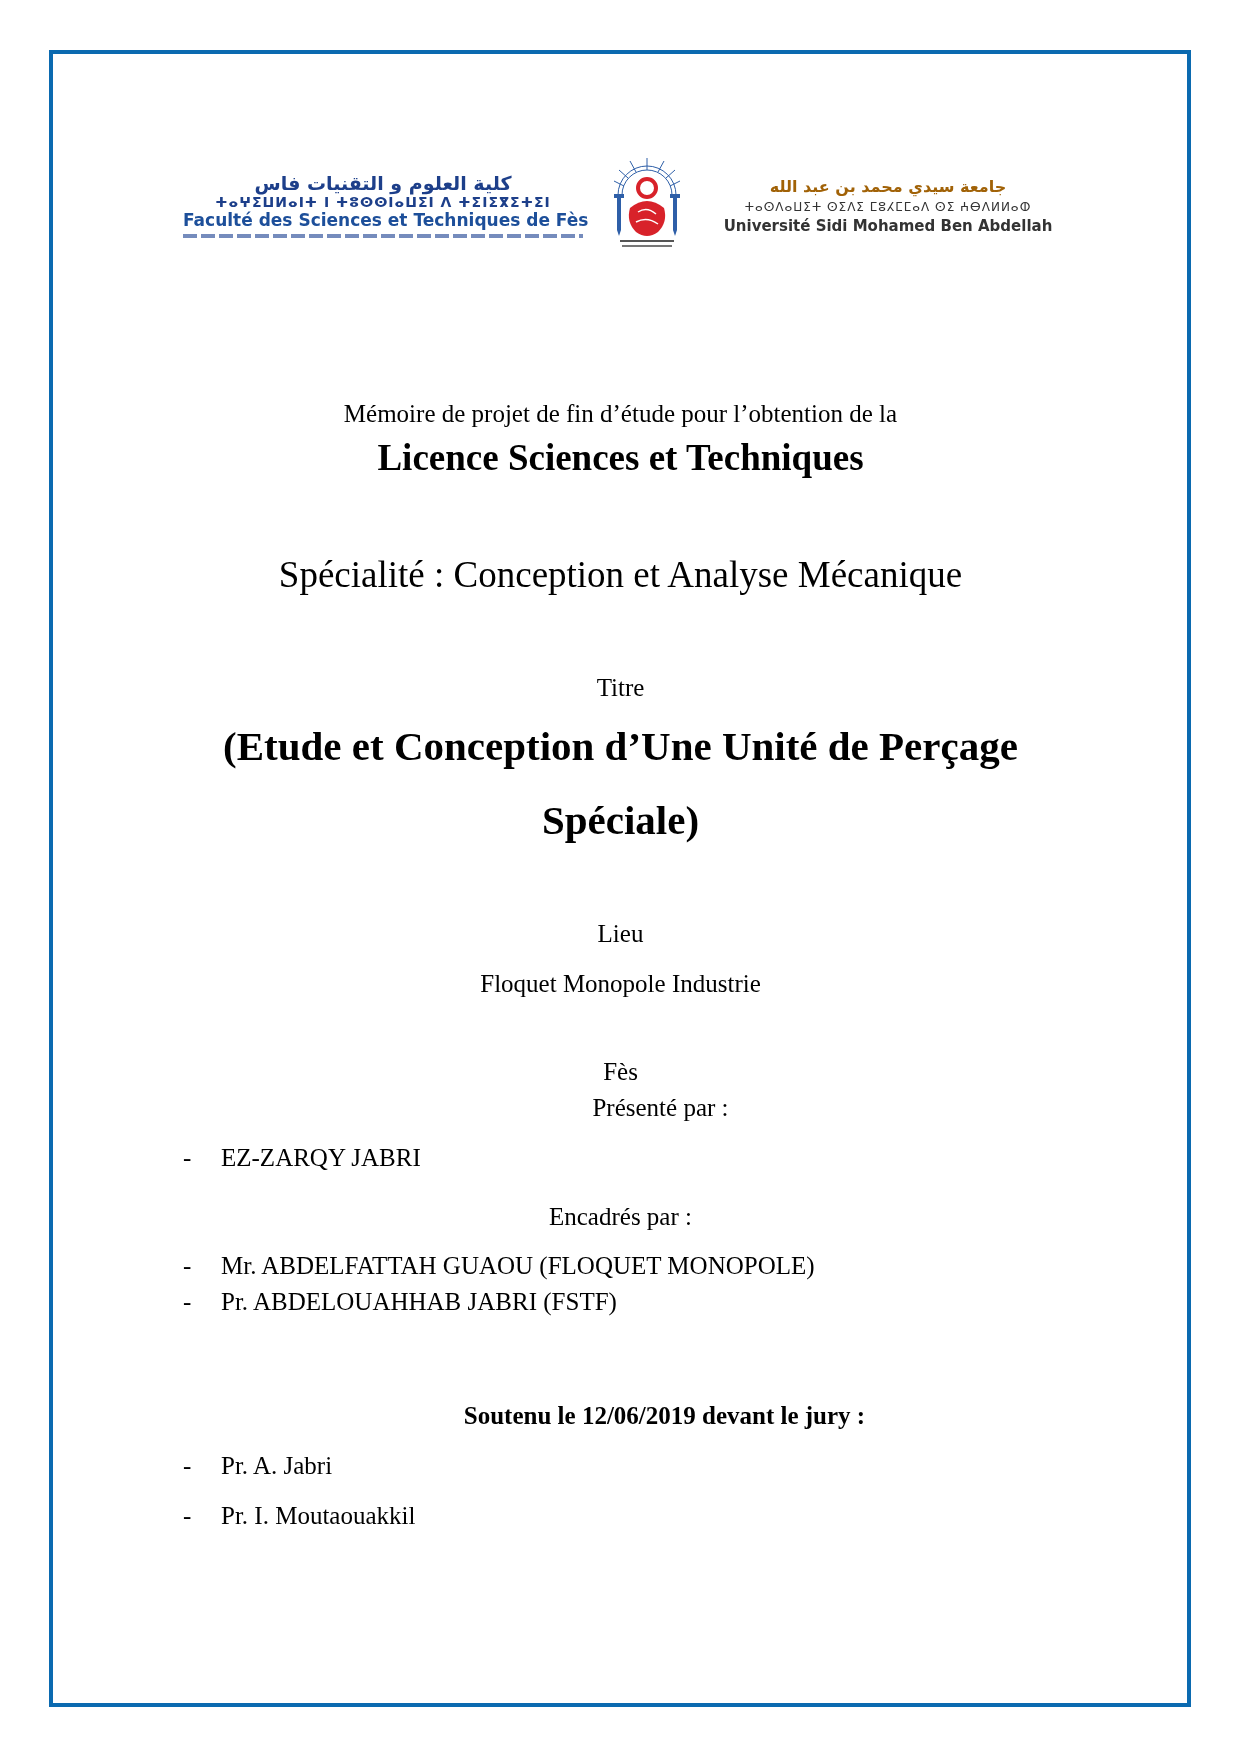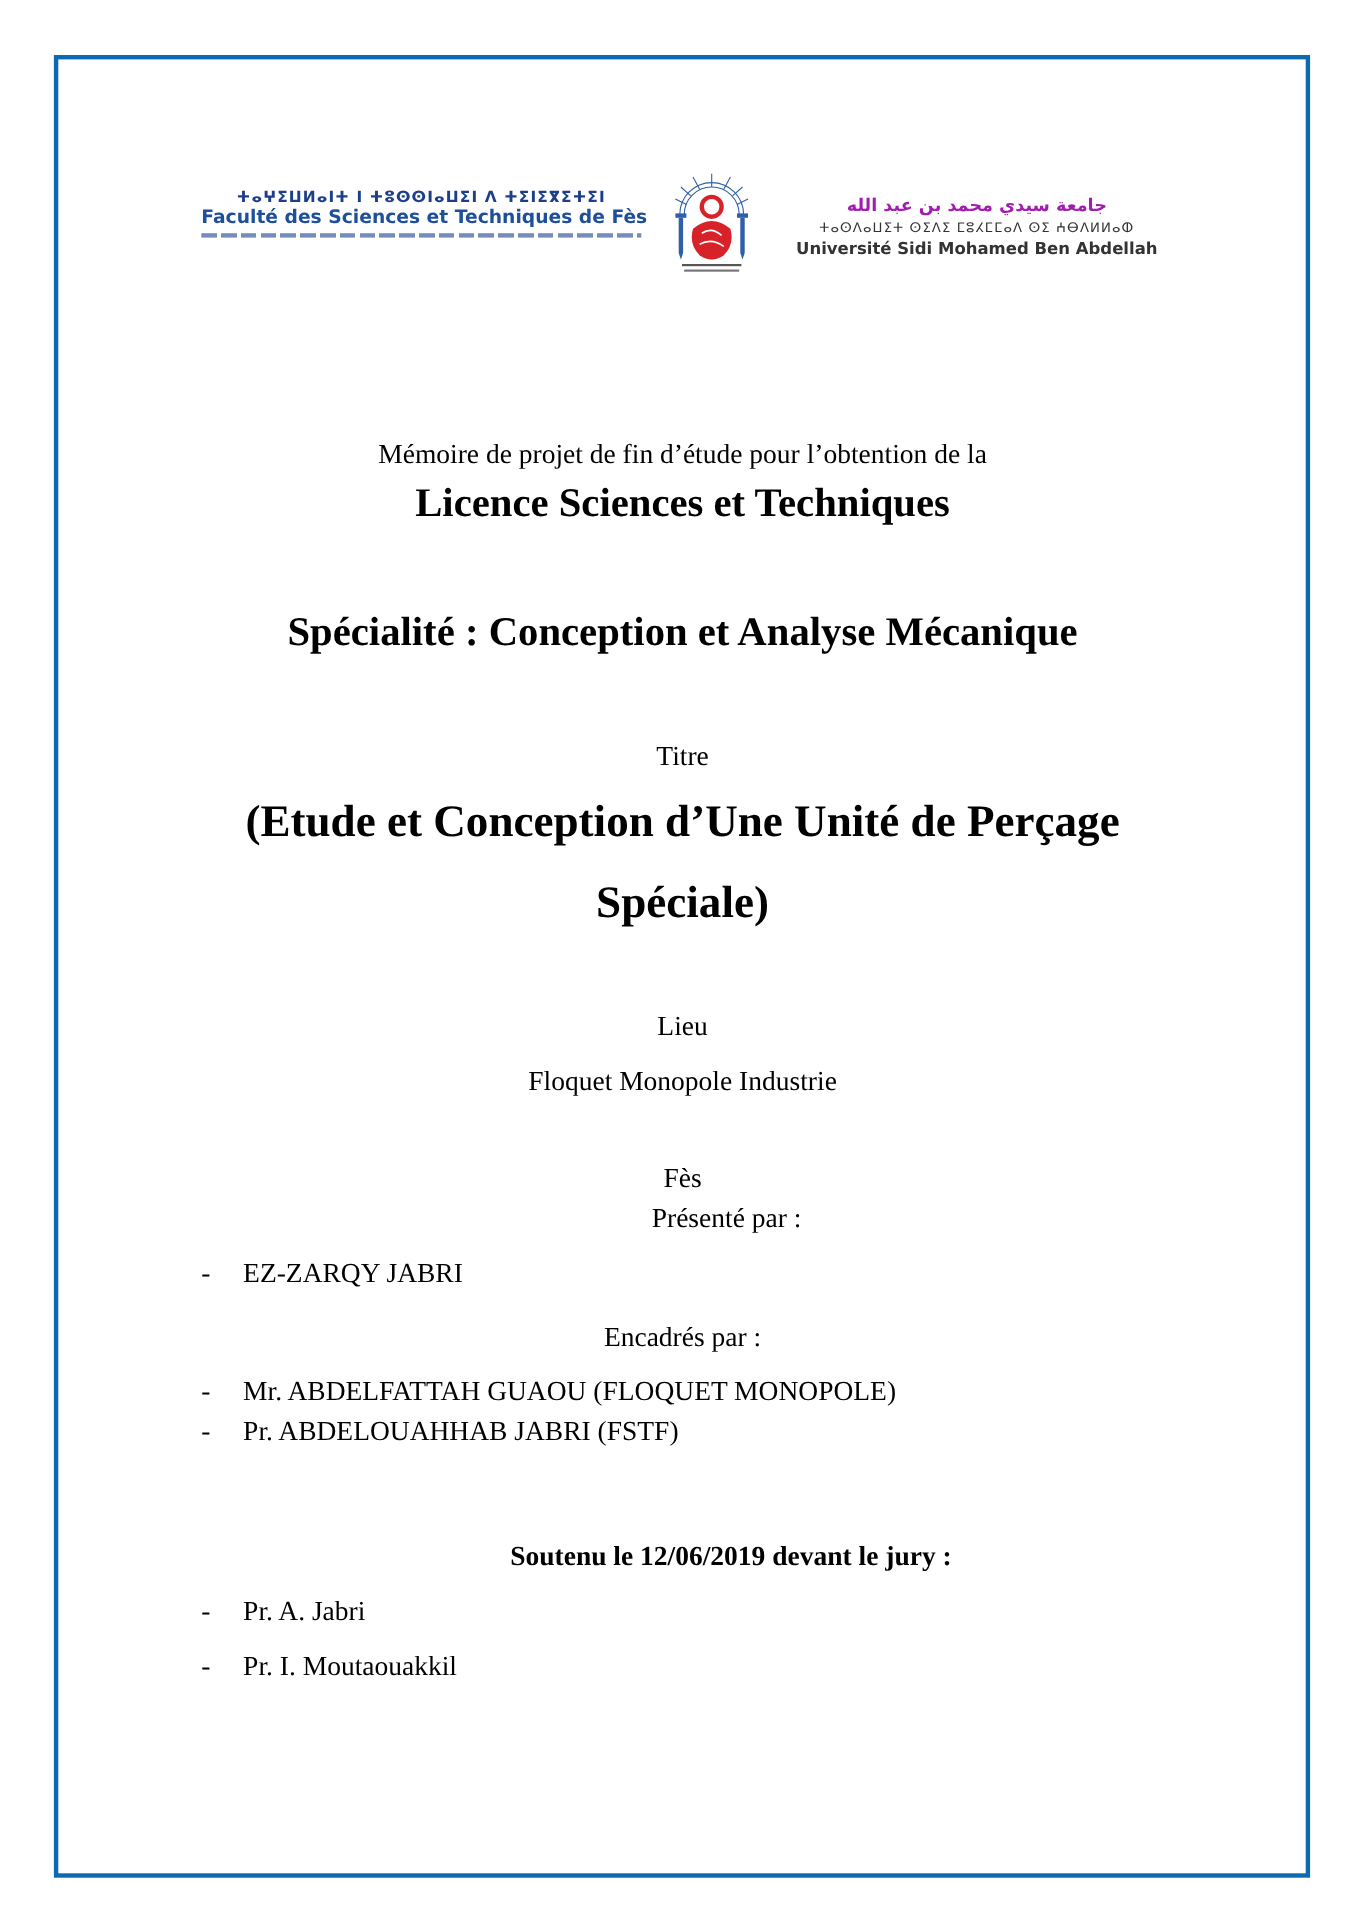--- a/index.html
+++ b/index.html
@@ -11,39 +11,40 @@
     
     .fst-logo { left: 183px; top: 172px; width: 400px; text-align: center; }
     .fst-ar { font-family: "DejaVu Sans", sans-serif; font-size: 19px; font-weight: bold; color: #1d3f8a; line-height: 22px; direction: rtl; }
     .fst-tif { font-family: "DejaVu Sans", sans-serif; font-size: 14px; font-weight: bold; color: #1d3f8a; letter-spacing: 1px; line-height: 16px; }
     .fst-fr { font-family: "DejaVu Sans", sans-serif; font-size: 17px; font-weight: bold; color: #1d4f9a; line-height: 20px; white-space: nowrap; }
     .fst-rule { height: 4px; margin-top: 4px; background: repeating-linear-gradient(90deg, #3a5aa0 0 14px, transparent 14px 18px); opacity: .7; }
 
     .usmba-emblem { left: 608px; top: 150px; width: 78px; height: 100px; }
 
     .usmba-logo { left: 718px; top: 176px; width: 340px; text-align: center; }
-    .usmba-ar { font-family: "DejaVu Sans", sans-serif; font-size: 16px; font-weight: bold; color: #a21caf; direction: rtl; line-height: 22px; }
+    .usmba-ar { font-family: "DejaVu Sans", sans-serif; font-size: 16px; font-weight: bold; color: #a16207; direction: rtl; line-height: 22px; }
     .usmba-tif { font-family: "DejaVu Sans", sans-serif; font-size: 12px; color: #333; letter-spacing: 1px; line-height: 18px; }
     .usmba-fr { font-family: "DejaVu Sans", sans-serif; font-size: 15px; font-weight: bold; color: #333; line-height: 20px; white-space: nowrap; }
 
     .t-regular { font-size: 25px; }
     .t-title { font-size: 37px; font-weight: bold; }
-    .t-spec { font-size: 37px; font-weight: bold; }
+    .t-spec { font-size: 37px; font-weight: normal; }
     .t-big { font-size: 41px; font-weight: bold; }
 
     .list-item { left: 183px; font-size: 25px; white-space: nowrap; }
     .list-item .dash { display: inline-block; width: 38px; }
     .bold { font-weight: bold; padding-left: 44px; }
   </style>
 </head>
 <body>
 
 <div class="frame"></div>
 
 <div class="abs fst-logo">
+  <div class="fst-ar">كلية العلوم و التقنيات فاس</div>
   <div class="fst-tif">ⵜⴰⵖⵉⵡⵍⴰⵏⵜ ⵏ ⵜⵓⵙⵙⵏⴰⵡⵉⵏ ⴷ ⵜⵉⵏⵉⴳⵉⵜⵉⵏ</div>
   <div class="fst-fr">Faculté des Sciences et Techniques de Fès</div>
   <div class="fst-rule"></div>
 </div>
 
 <div class="abs usmba-emblem">
   <svg width="78" height="100" viewBox="0 0 78 100">
     <g stroke="#2e5fa8" fill="none" stroke-width="1">
       <path d="M10 45 A29 29 0 0 1 68 45"></path>
       <path d="M14 45 A25 25 0 0 1 64 45"></path>

